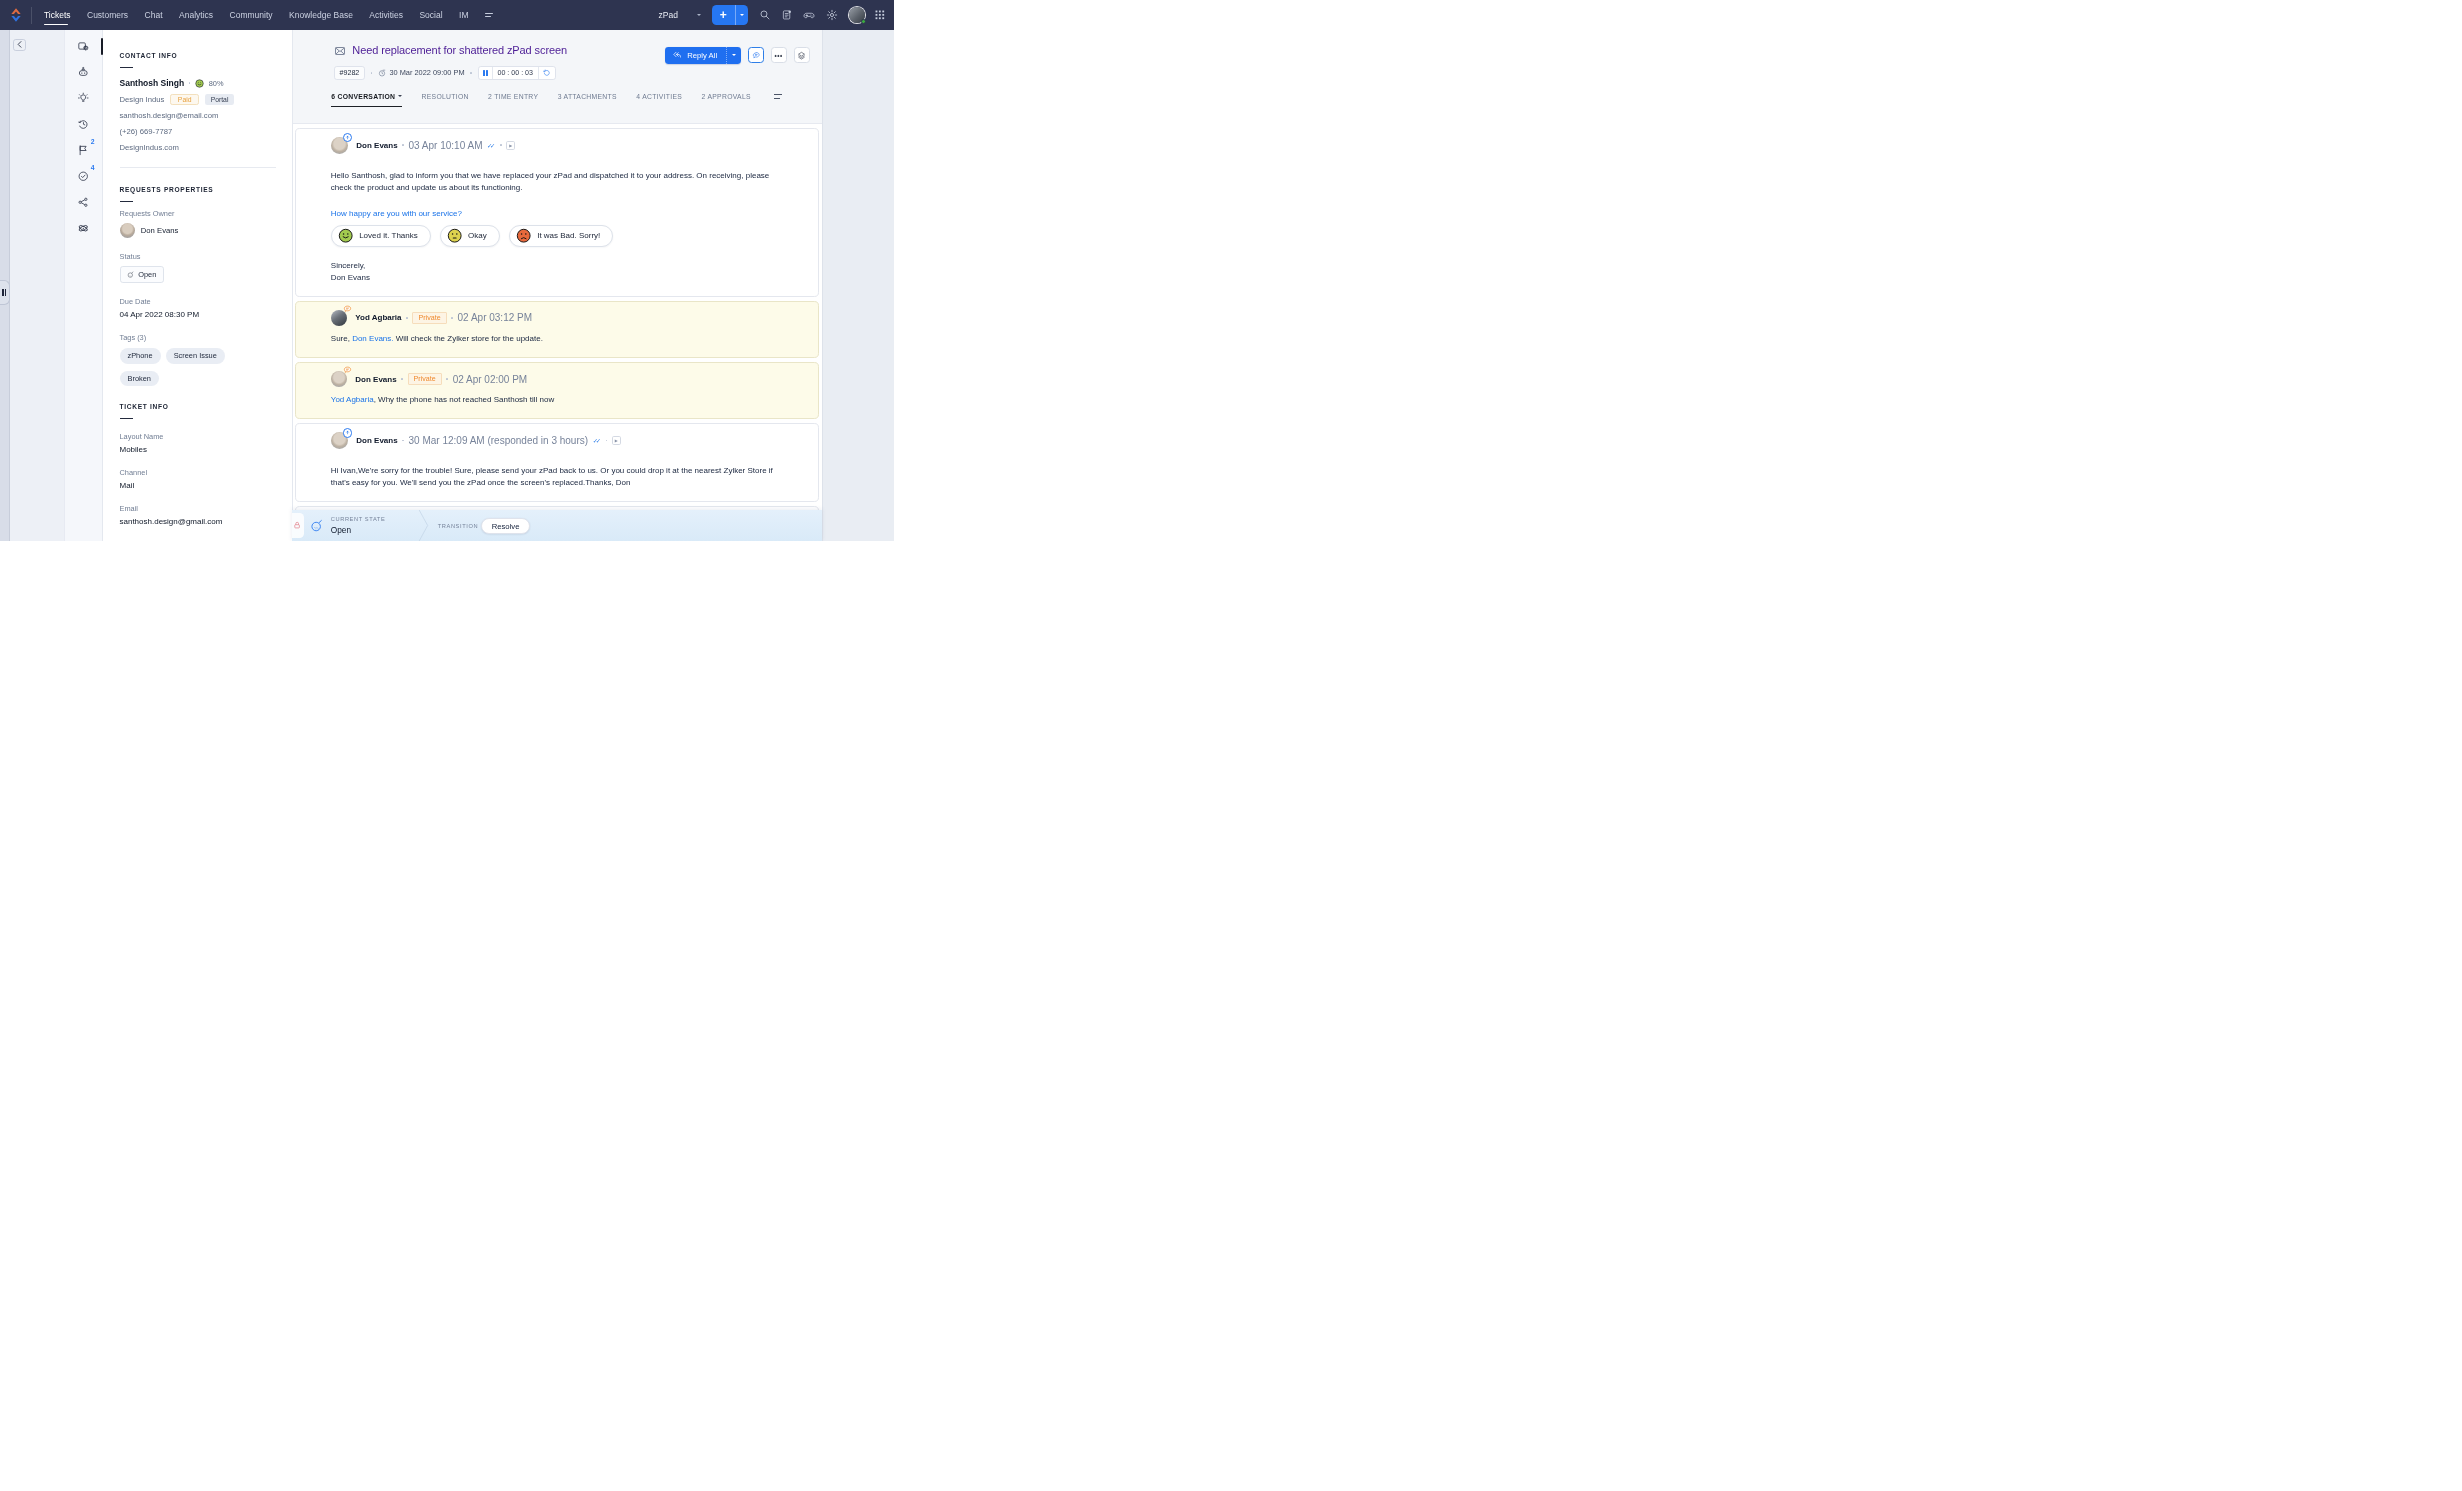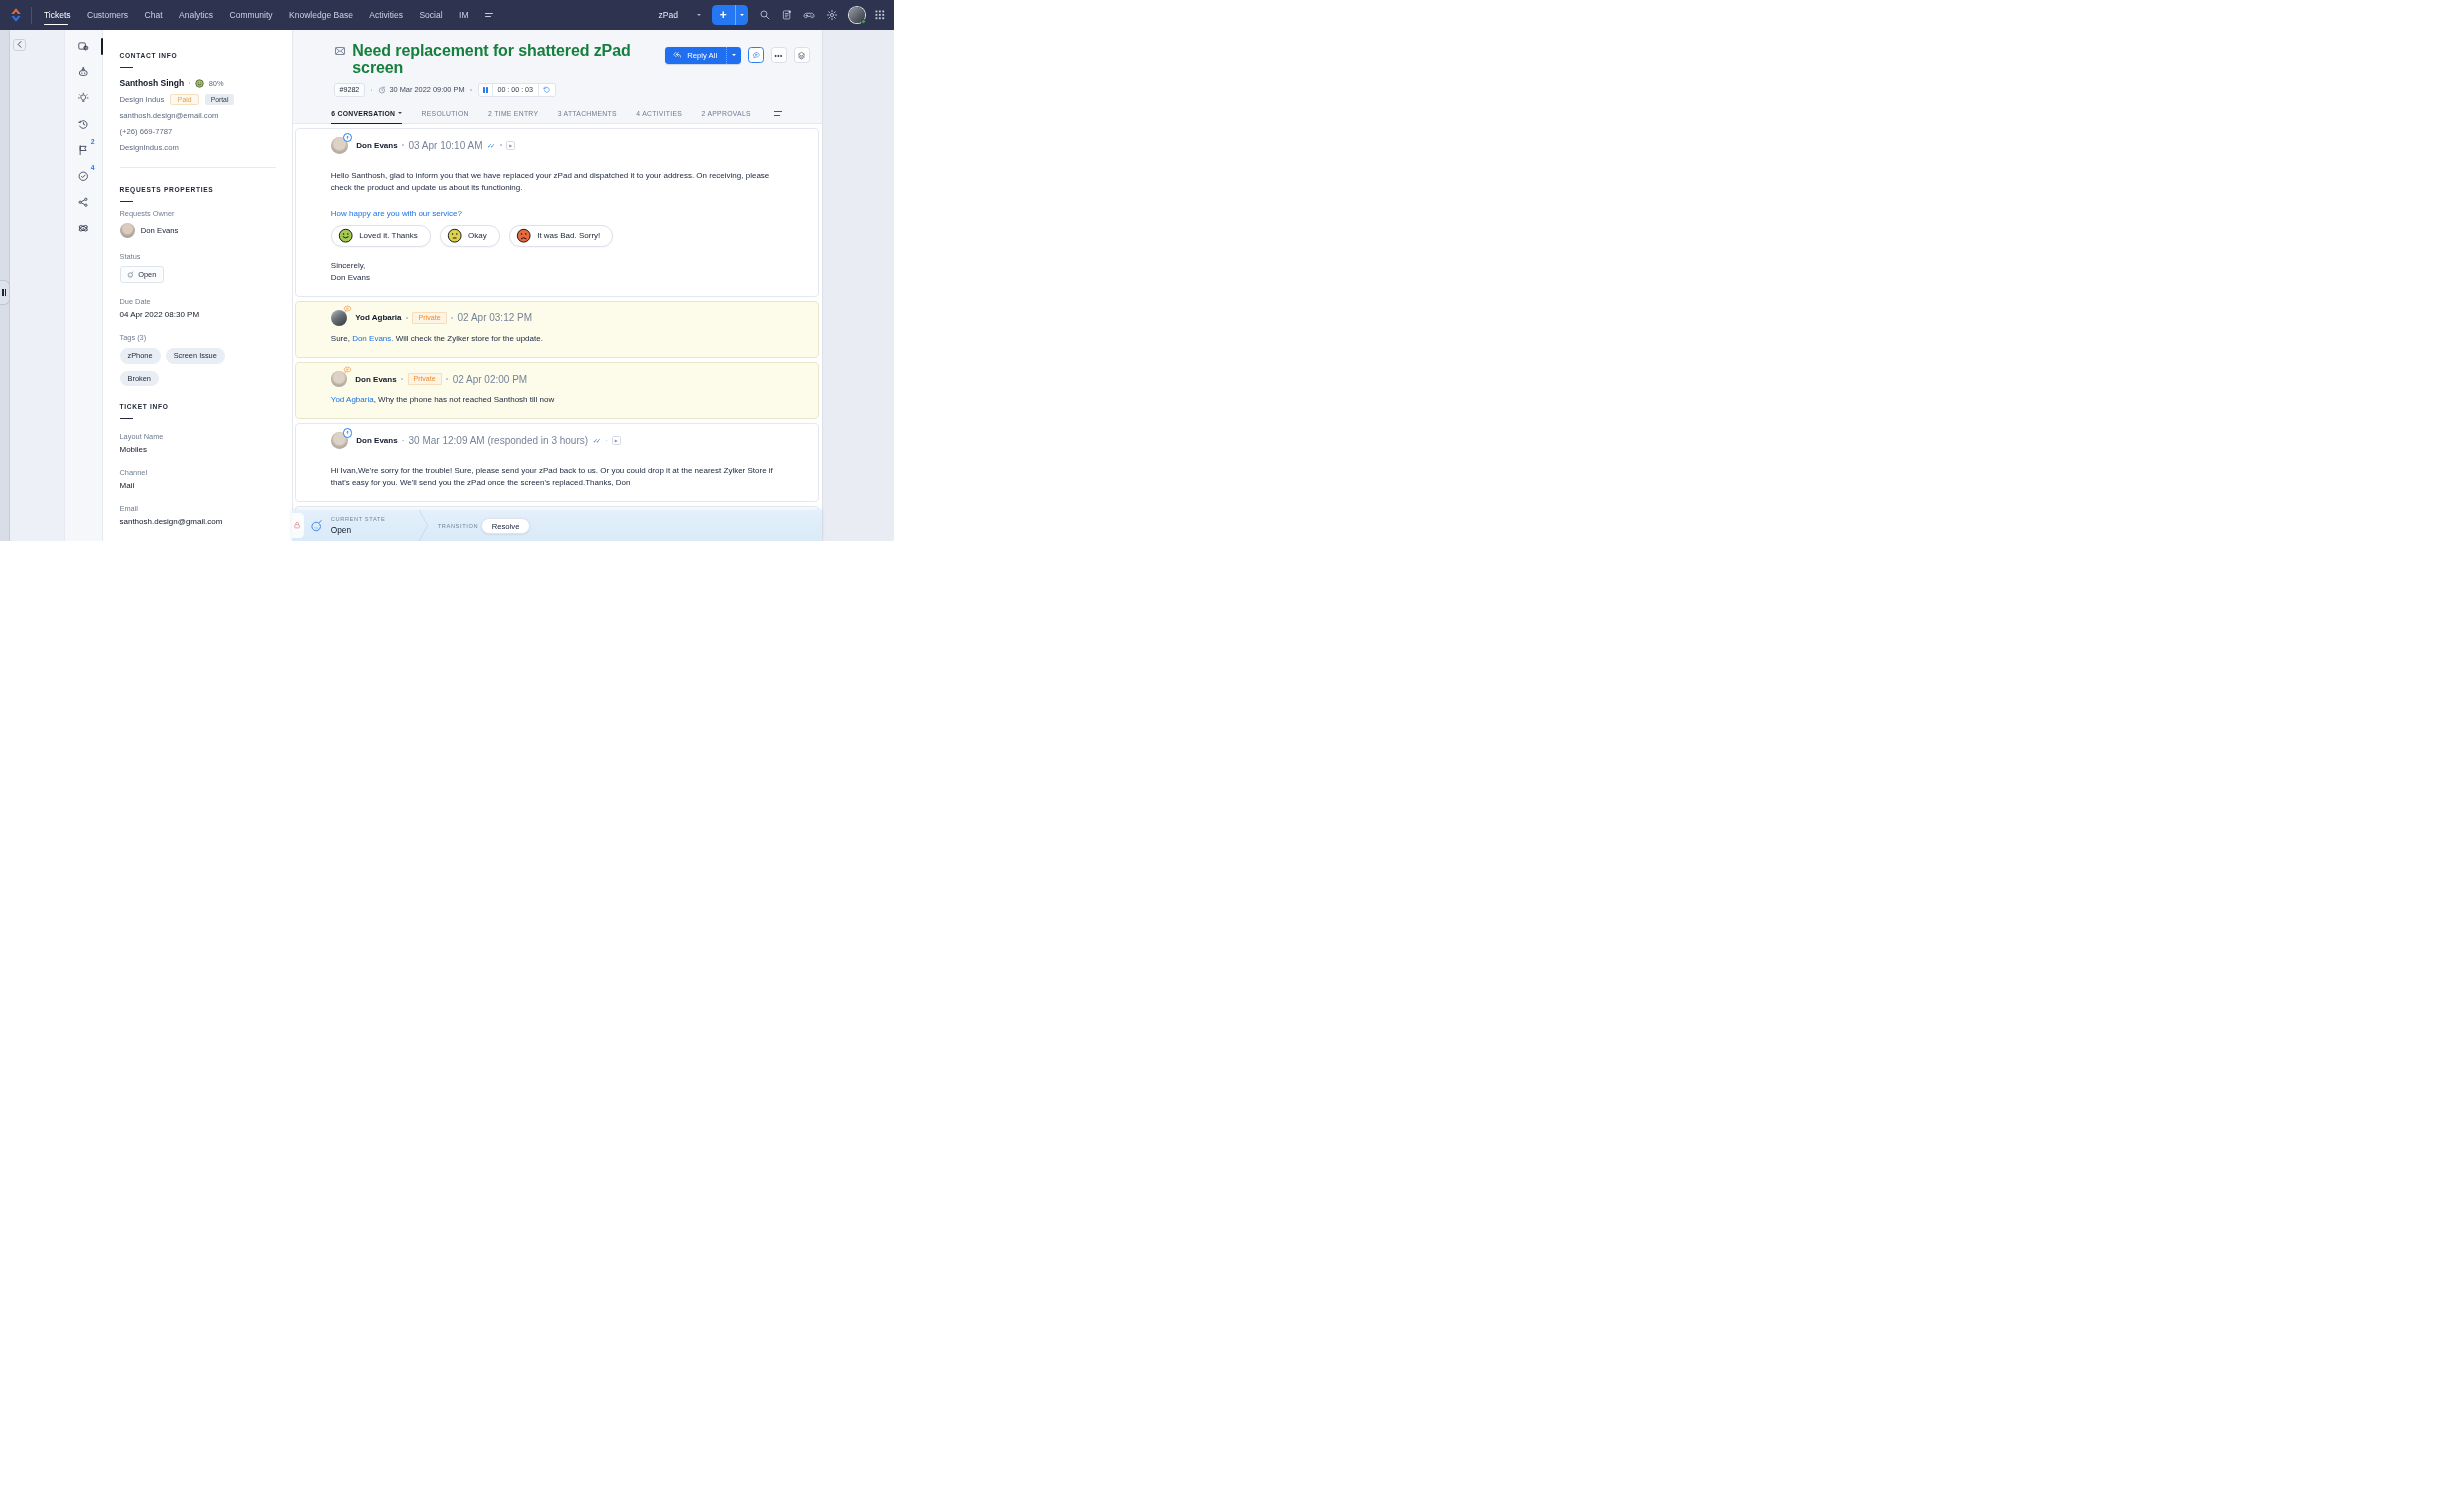--- a/index.html
+++ b/index.html
@@ -61,21 +61,21 @@
   .status-pill{margin-top:5.1px;display:inline-flex;align-items:center;gap:4px;border:0.6px solid #dfe4ec;border-radius:2.8px;background:#fbfcfe;padding:2.8px 6.3px;font-size:7.4px;color:#1d2638;cursor:pointer}
   .tagwrap{margin-top:5.7px;display:flex;flex-wrap:wrap;gap:5.1px;row-gap:6.8px;max-width:142px}
   .tagpill{background:#e9edf4;border-radius:8px;padding:3.4px 8px;font-size:7.4px;color:#232c3f;cursor:pointer}
 
   
   .main{position:absolute;top:30px;left:292px;width:530px;bottom:0;background:#fff}
   .gutter{position:absolute;top:30px;left:822px;right:0;bottom:0;background:#e9edf3;border-left:0.6px solid #dde2ea}
   .mhead{position:absolute;top:0;left:0;right:0;height:94px;background:#f4f6f9;border-bottom:0.6px solid #e6e9f0;padding:12px 12.5px 0 42px;z-index:3}
   .title-row{display:flex;gap:6.3px;width:308px}
   .title-row svg{width:12px;height:12px;color:#55627b;margin-top:2.8px;flex:0 0 auto}
-  .ticket-title{font-size:16px;line-height:17px;font-weight:bold;color:#15803d;letter-spacing:-0.1px}
+  .ticket-title{font-size:11px;line-height:17px;font-weight:normal;color:#4c1d95;letter-spacing:-0.1px}
   .actions{position:absolute;top:16.5px;right:12.5px;display:flex;align-items:center;gap:6.8px}
   .reply-all{display:flex;height:17px;border-radius:3.4px;overflow:hidden;cursor:pointer;box-shadow:0 0.6px 1.1px rgba(20,50,120,.18)}
   .reply-all .ra-main{display:flex;align-items:center;gap:5.1px;background:#1f6ff0;color:#fff;font-size:7.7px;padding:0 9px 0 7.4px}
   .reply-all .ra-caret{width:15px;background:#1f6ff0;border-left:0.6px dotted rgba(255,255,255,.45);display:flex;align-items:center;justify-content:center}
   .reply-all .ra-caret .caret-dn{border-top-color:#fff}
   .sq-btn{width:16px;height:16px;border-radius:3.4px;background:#fff;border:0.6px solid #d9dee7;display:flex;align-items:center;justify-content:center;color:#343b4c;cursor:pointer}
   .sq-btn.blue{border-color:#2f7fe8;color:#2b7af0}
   .ellipsis{letter-spacing:0.6px;font-size:6.3px;color:#39404f;font-weight:bold}
   .meta-row{margin-top:6.8px;display:flex;align-items:center;gap:5.7px}
   .id-chip{border:0.6px solid #dfe3ec;background:#fbfcfd;border-radius:2.8px;padding:1.7px 4.6px;font-size:7.1px;color:#232c3f;cursor:pointer}

